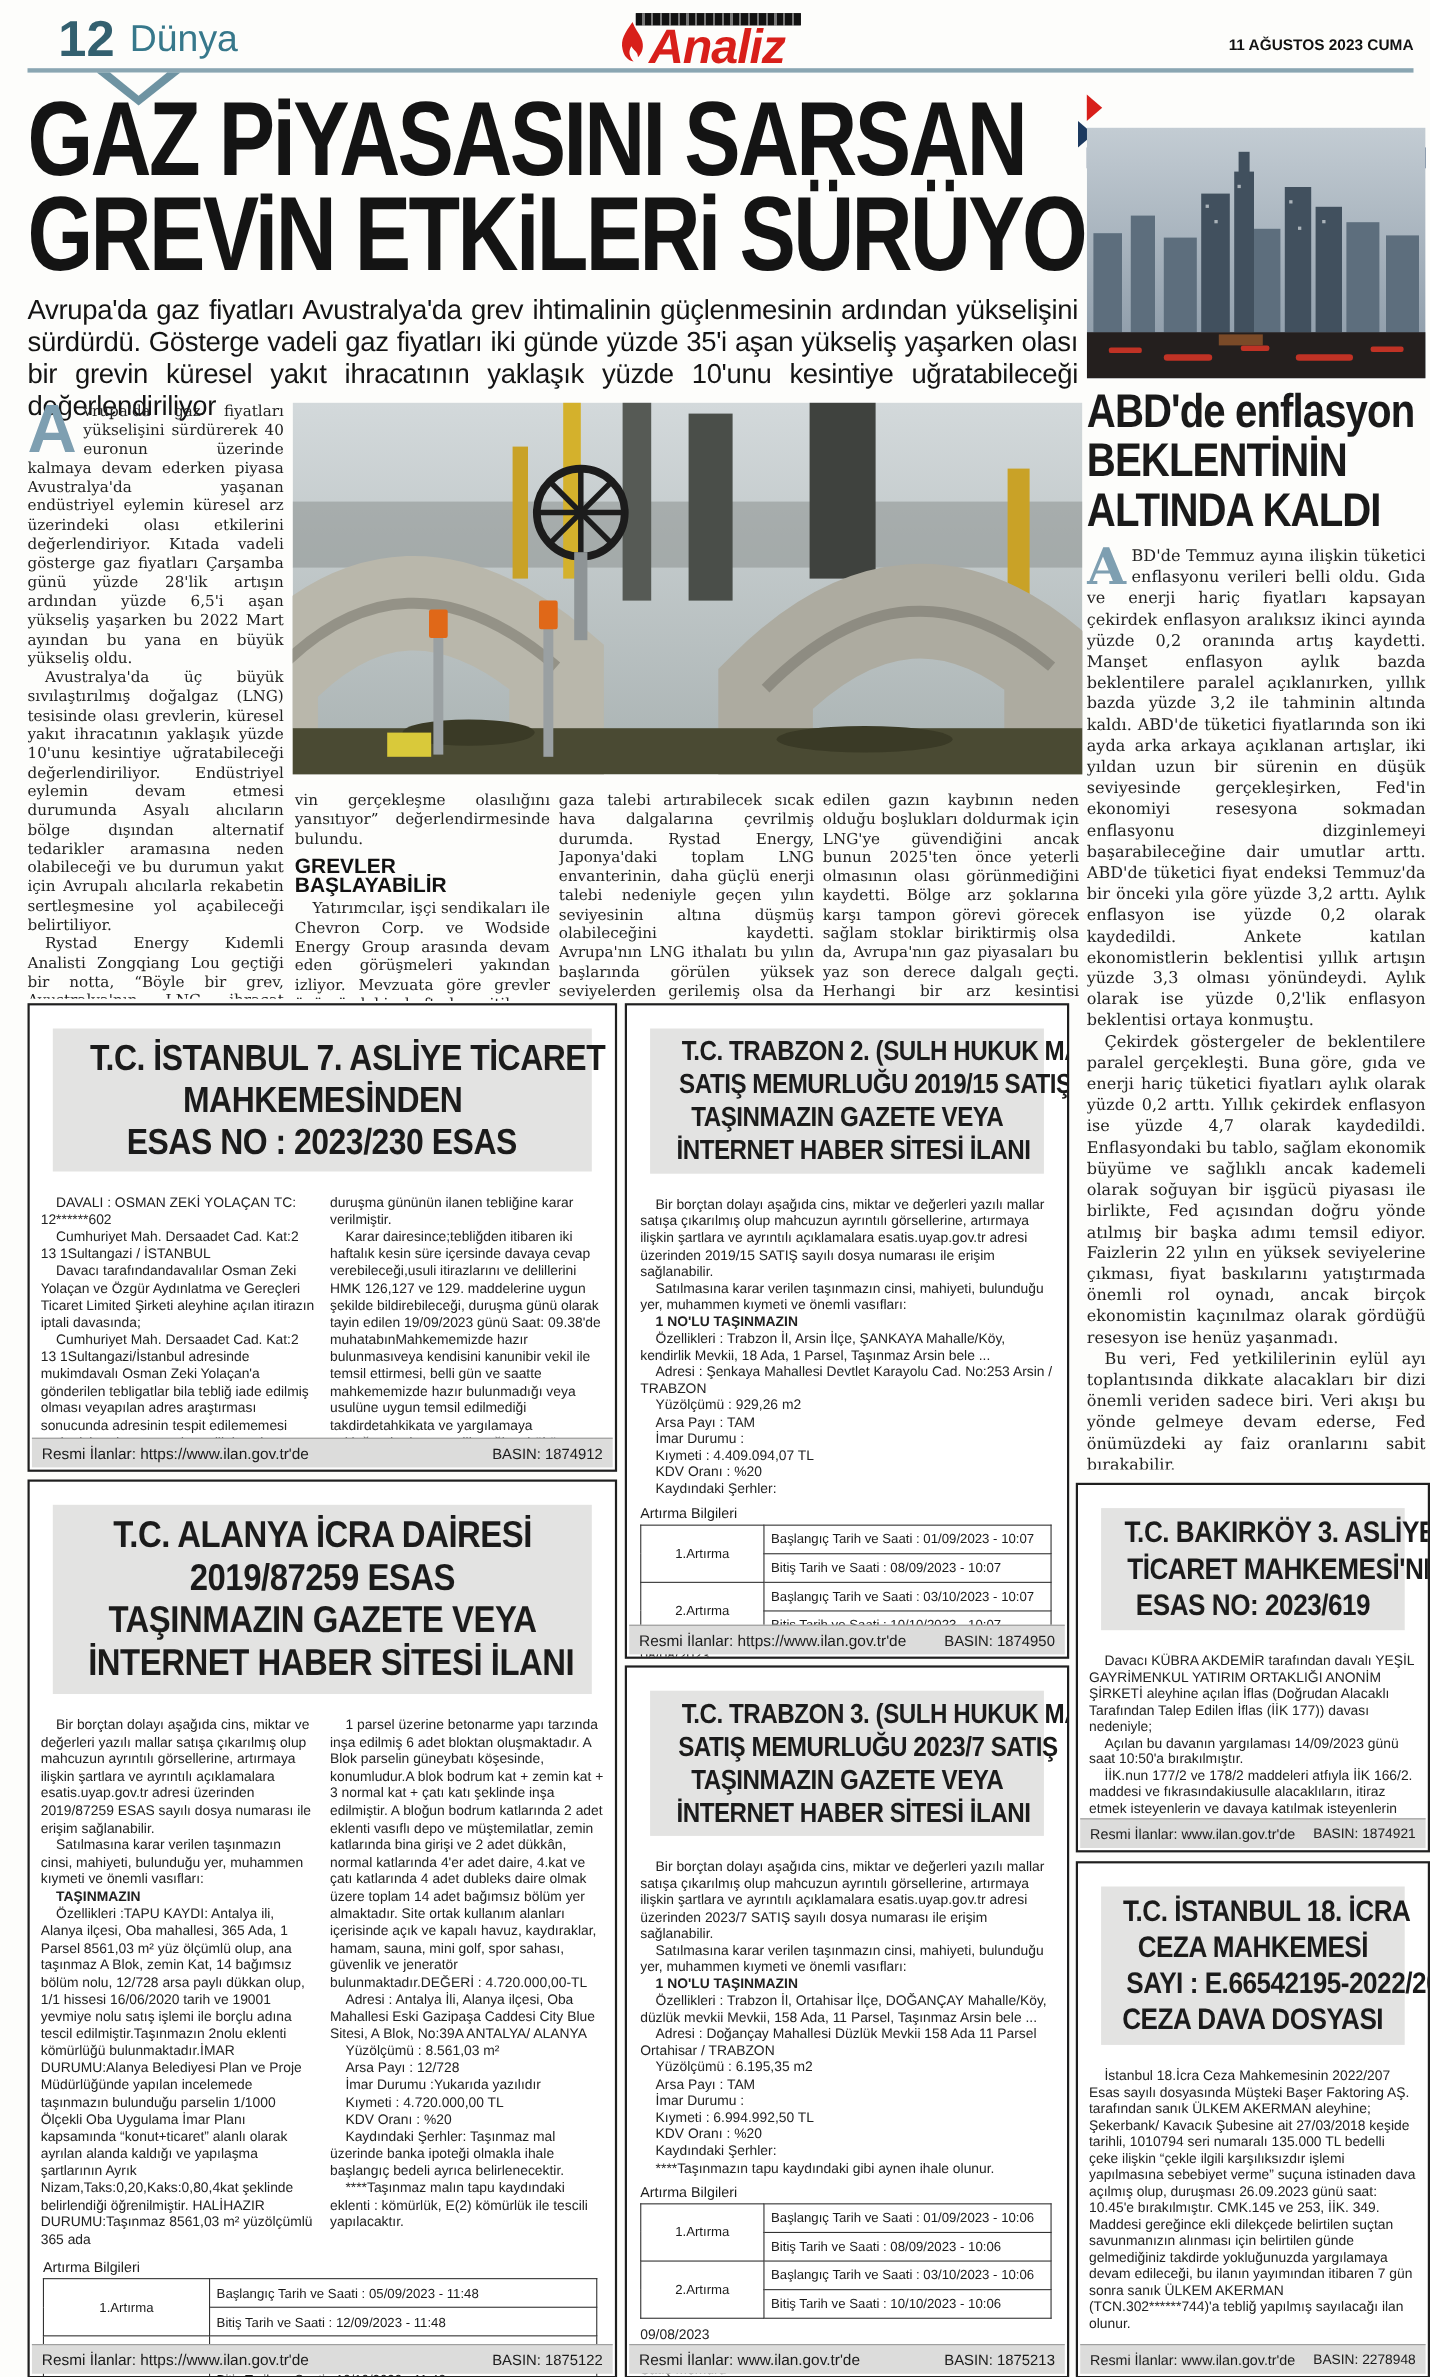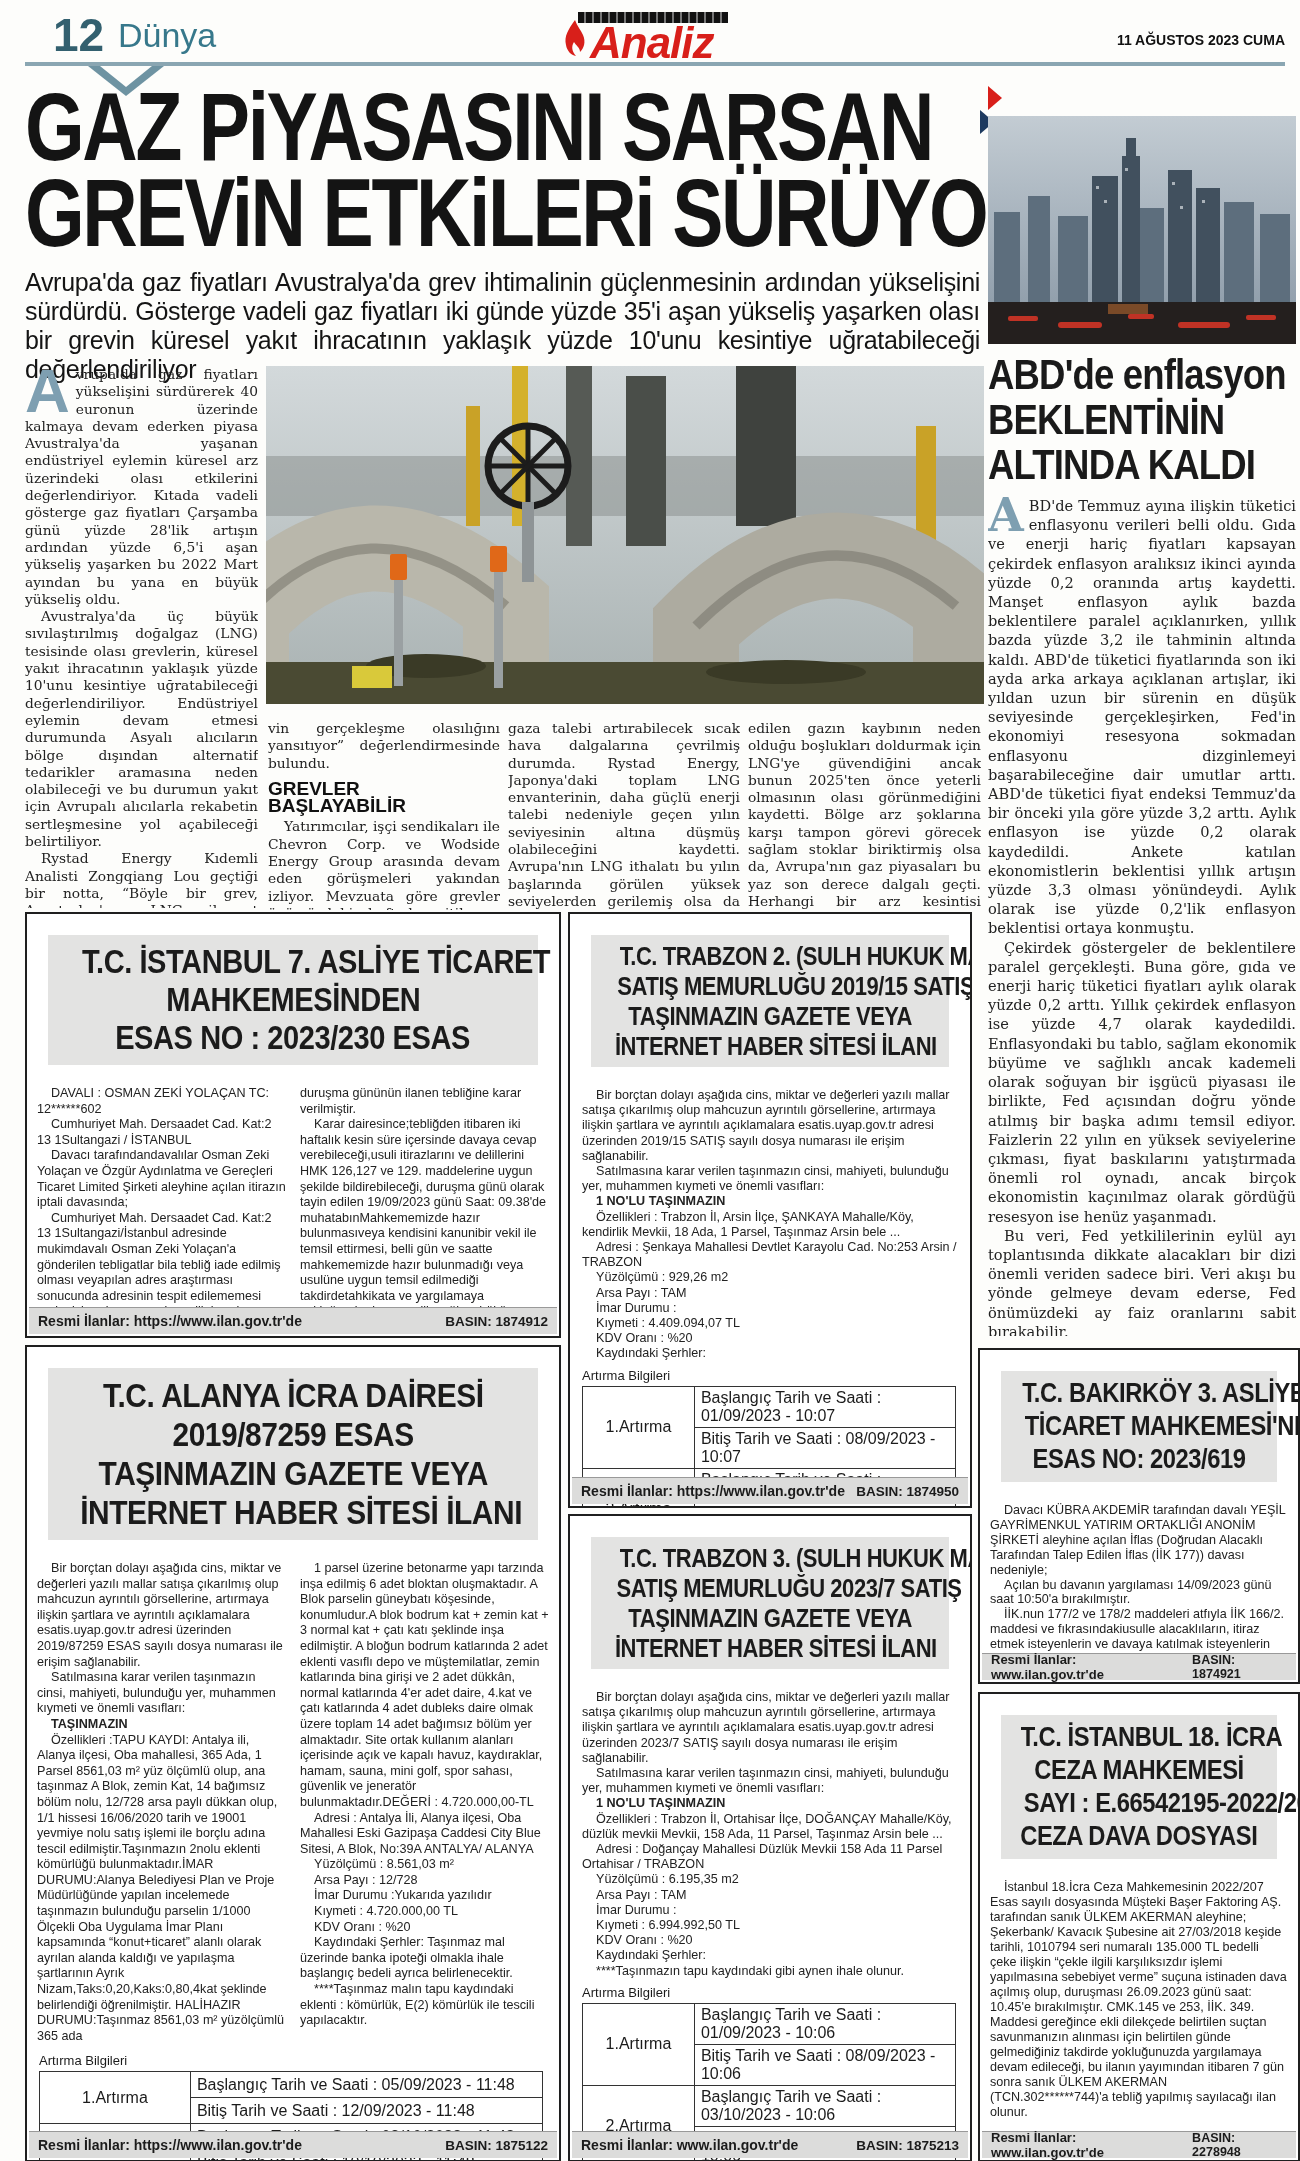--- a/index.html
+++ b/index.html
@@ -50,24 +50,24 @@
   .notice{border:2px solid #1f1f1f;background:#fff;overflow:hidden;}
   .ntitle{background:#e3e3e2;margin:21px;padding:8px 2px;text-align:center;}
   .ntl{font-weight:bold;color:#1b1b1b;letter-spacing:-.5px;}
   .nbody{font-size:12.6px;line-height:15.6px;color:#222;overflow:hidden;}
   .nbody p{margin:0;text-indent:14px;}
   .nbody p.noind{text-indent:0;}
   .nbody .bld{font-weight:bold;}
   .ncols{column-count:2;column-gap:14px;}
   .nfooter{position:absolute;left:2px;right:2px;bottom:2px;height:26px;background:#dcdcdb;
            display:flex;justify-content:space-between;align-items:center;padding:0 9px;
-           font-weight:bold;font-size:14px;border-top:1px solid #999;}
+           font-weight:normal;font-size:14px;border-top:1px solid #999;}
   .nfooter .basin{font-size:13.5px;}
   .atable{border-collapse:collapse;width:100%;margin-top:3px;}
-  .atable td{border:1.5px solid #333;font-size:16px;padding:2px 6px;height:21px;}
+  .atable td{border:1.5px solid #333;font-size:12px;padding:2px 6px;height:21px;}
   .atable td.lbl{width:30%;text-align:center;vertical-align:middle;}
   .tlabel{font-size:13px;margin:6px 0 0 12px;}
   .signblock{margin-top:6px;}
   .signblock div{line-height:16px;}
 </style>
 </head>
 <body>
 
 <div id="page">
 

